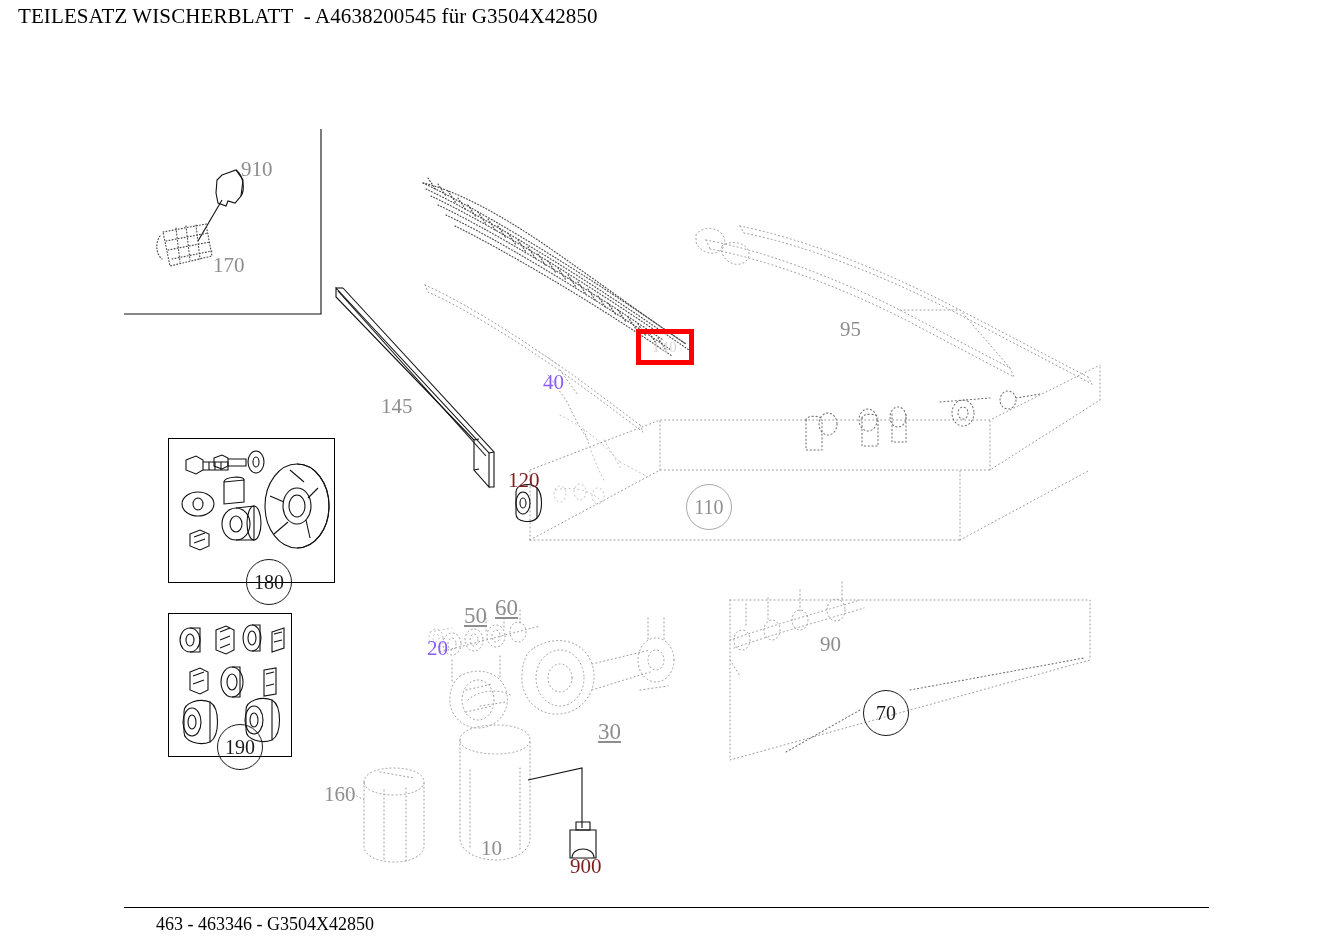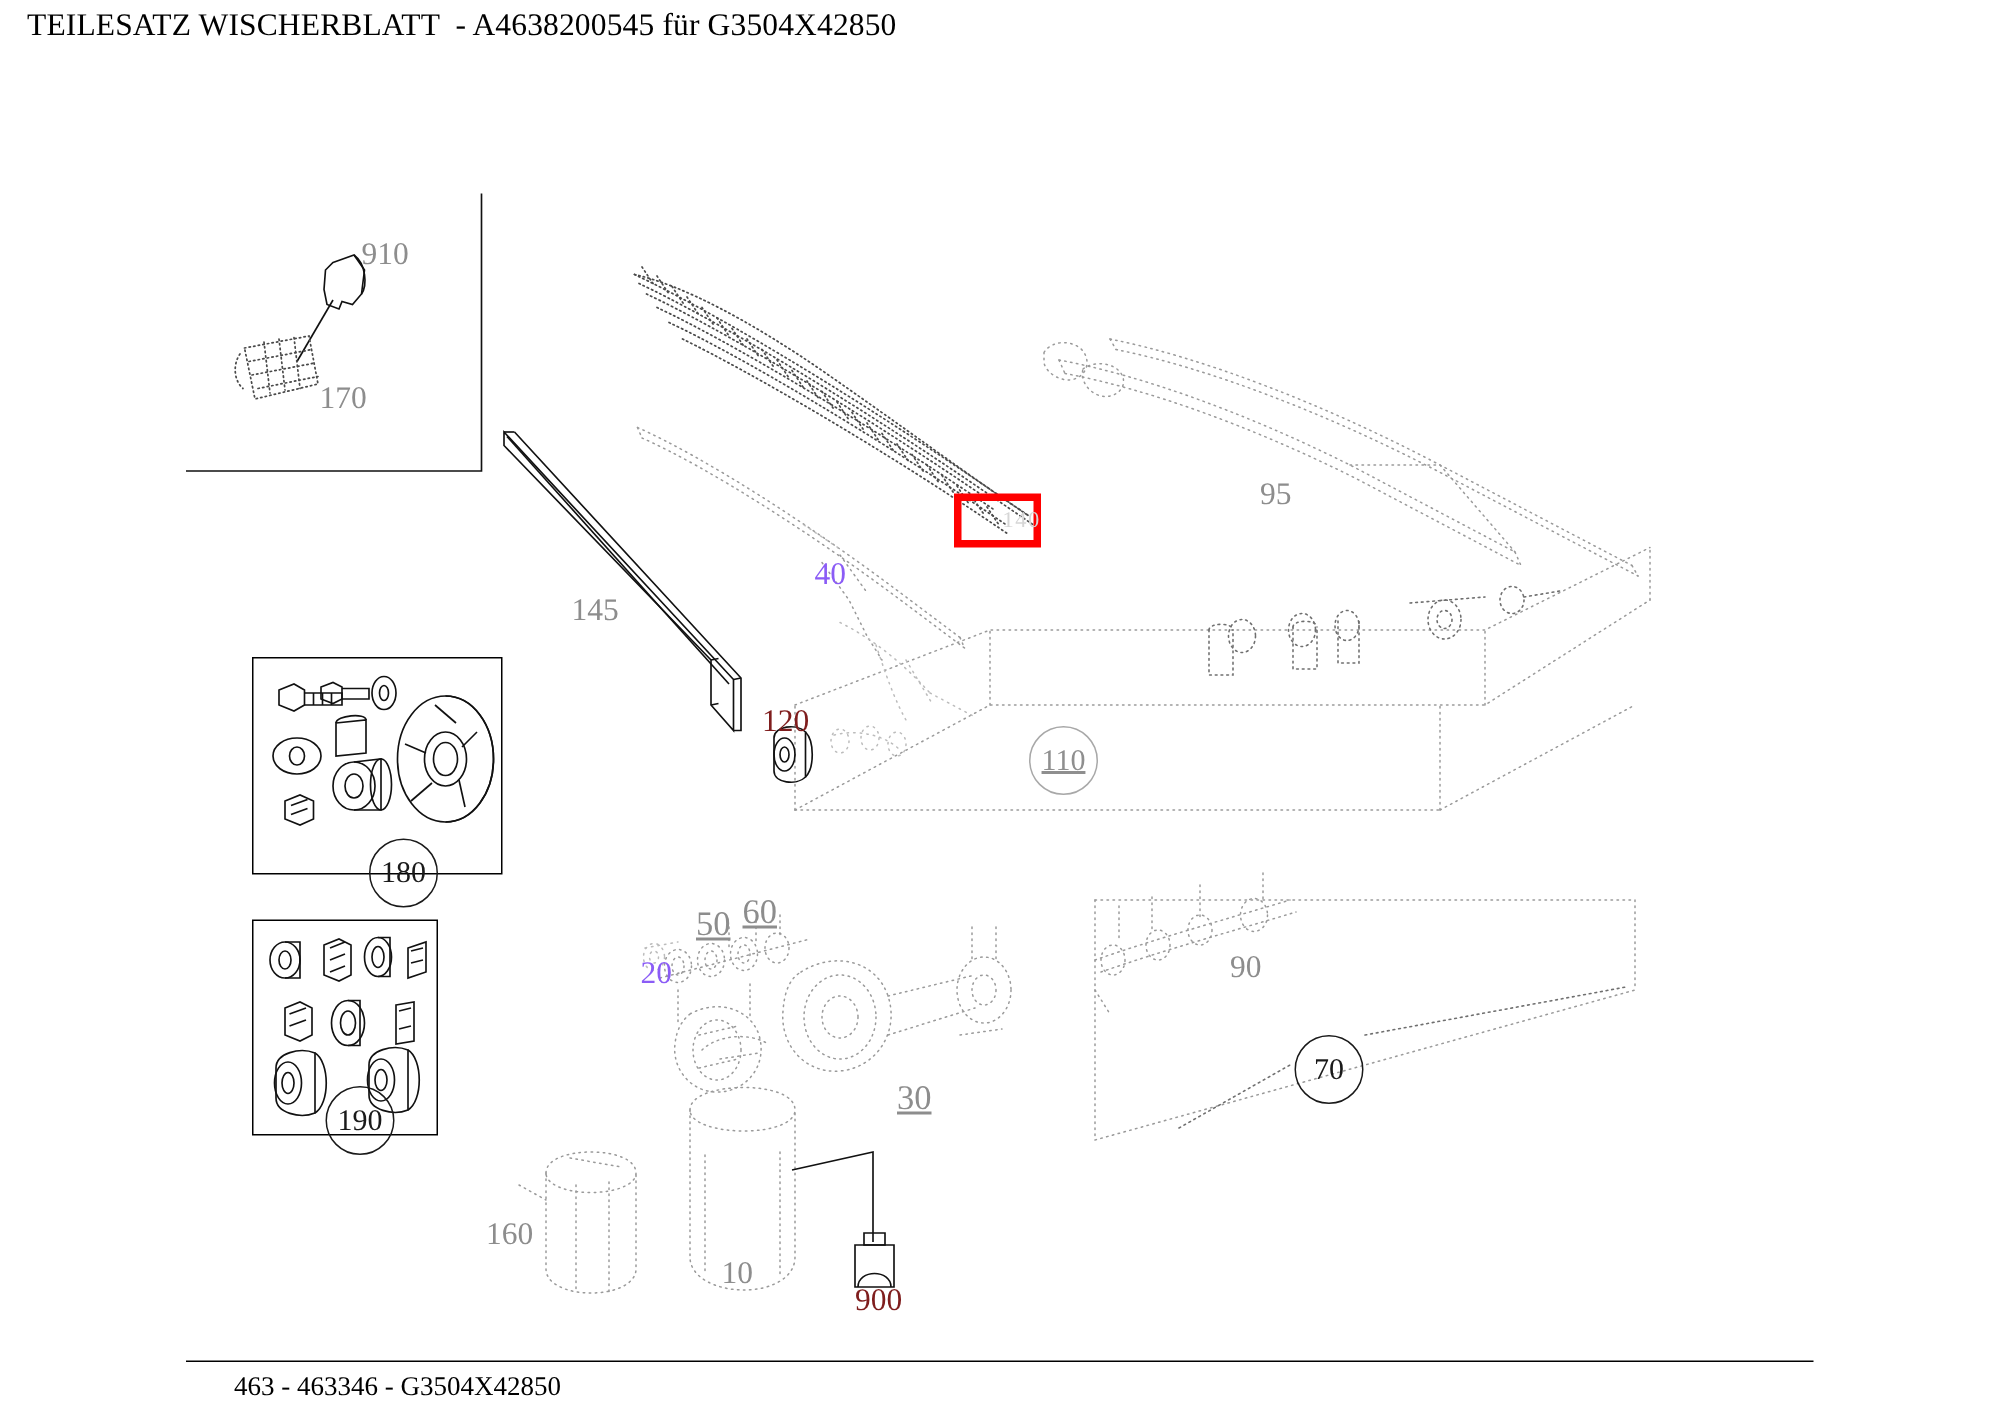--- a/index.html
+++ b/index.html
@@ -78,21 +78,20 @@
     display: flex;
     align-items: center;
     justify-content: center;
     font-size: 20px;
     color: #1a1a1a;
     background: transparent;
   }
   .circle-callout.faint {
     border-color: #a8a8a8;
     color: #8f8f8f;
-    text-decoration: underline;
   }
   
   .detail-box {
     position: absolute;
     border: 1.2px solid #000000;
     box-sizing: border-box;
     background: transparent;
   }
   
   #red-highlight {
@@ -110,21 +109,20 @@
     left: 0;
     top: 0;
     width: 100%;
     height: 100%;
     display: flex;
     align-items: center;
     justify-content: center;
     font-size: 15px;
     color: #d6d6d6;
     letter-spacing: 1px;
-    margin-left: 16px;
   }
 </style>
 </head>
 <body>
 
 <div id="page">
 
   <div id="doc-title">TEILESATZ WISCHERBLATT  - A4638200545 für G3504X42850</div>
 
   <svg id="diagram" viewBox="0 0 1326 950" xmlns="http://www.w3.org/2000/svg">
@@ -486,21 +484,21 @@
   <div class="callout vfaint" style="left:427px; top:618px;">20</div>
 
   <div class="callout faint big" style="left:464px; top:604px;">50</div>
 
   <div class="callout faint big" style="left:495px; top:596px;">60</div>
 
   <div class="callout faint big" style="left:598px; top:720px;">30</div>
 
   <div class="callout faint" style="left:820px; top:634px;">90</div>
 
-  <div class="callout faint" style="left:324px; top:812px;text-align:right;">160</div>
+  <div class="callout faint" style="left:324px; top:784px;text-align:right;">160</div>
 
   <div class="callout faint" style="left:481px; top:838px;">10</div>
 
   <div class="callout solid" style="left:570px; top:856px;">900</div>
 
   <div class="callout vfaint" style="left:543px; top:352px;">40</div>
 
   <div id="red-highlight">
     <div id="red-highlight-label">140</div>
   </div>

